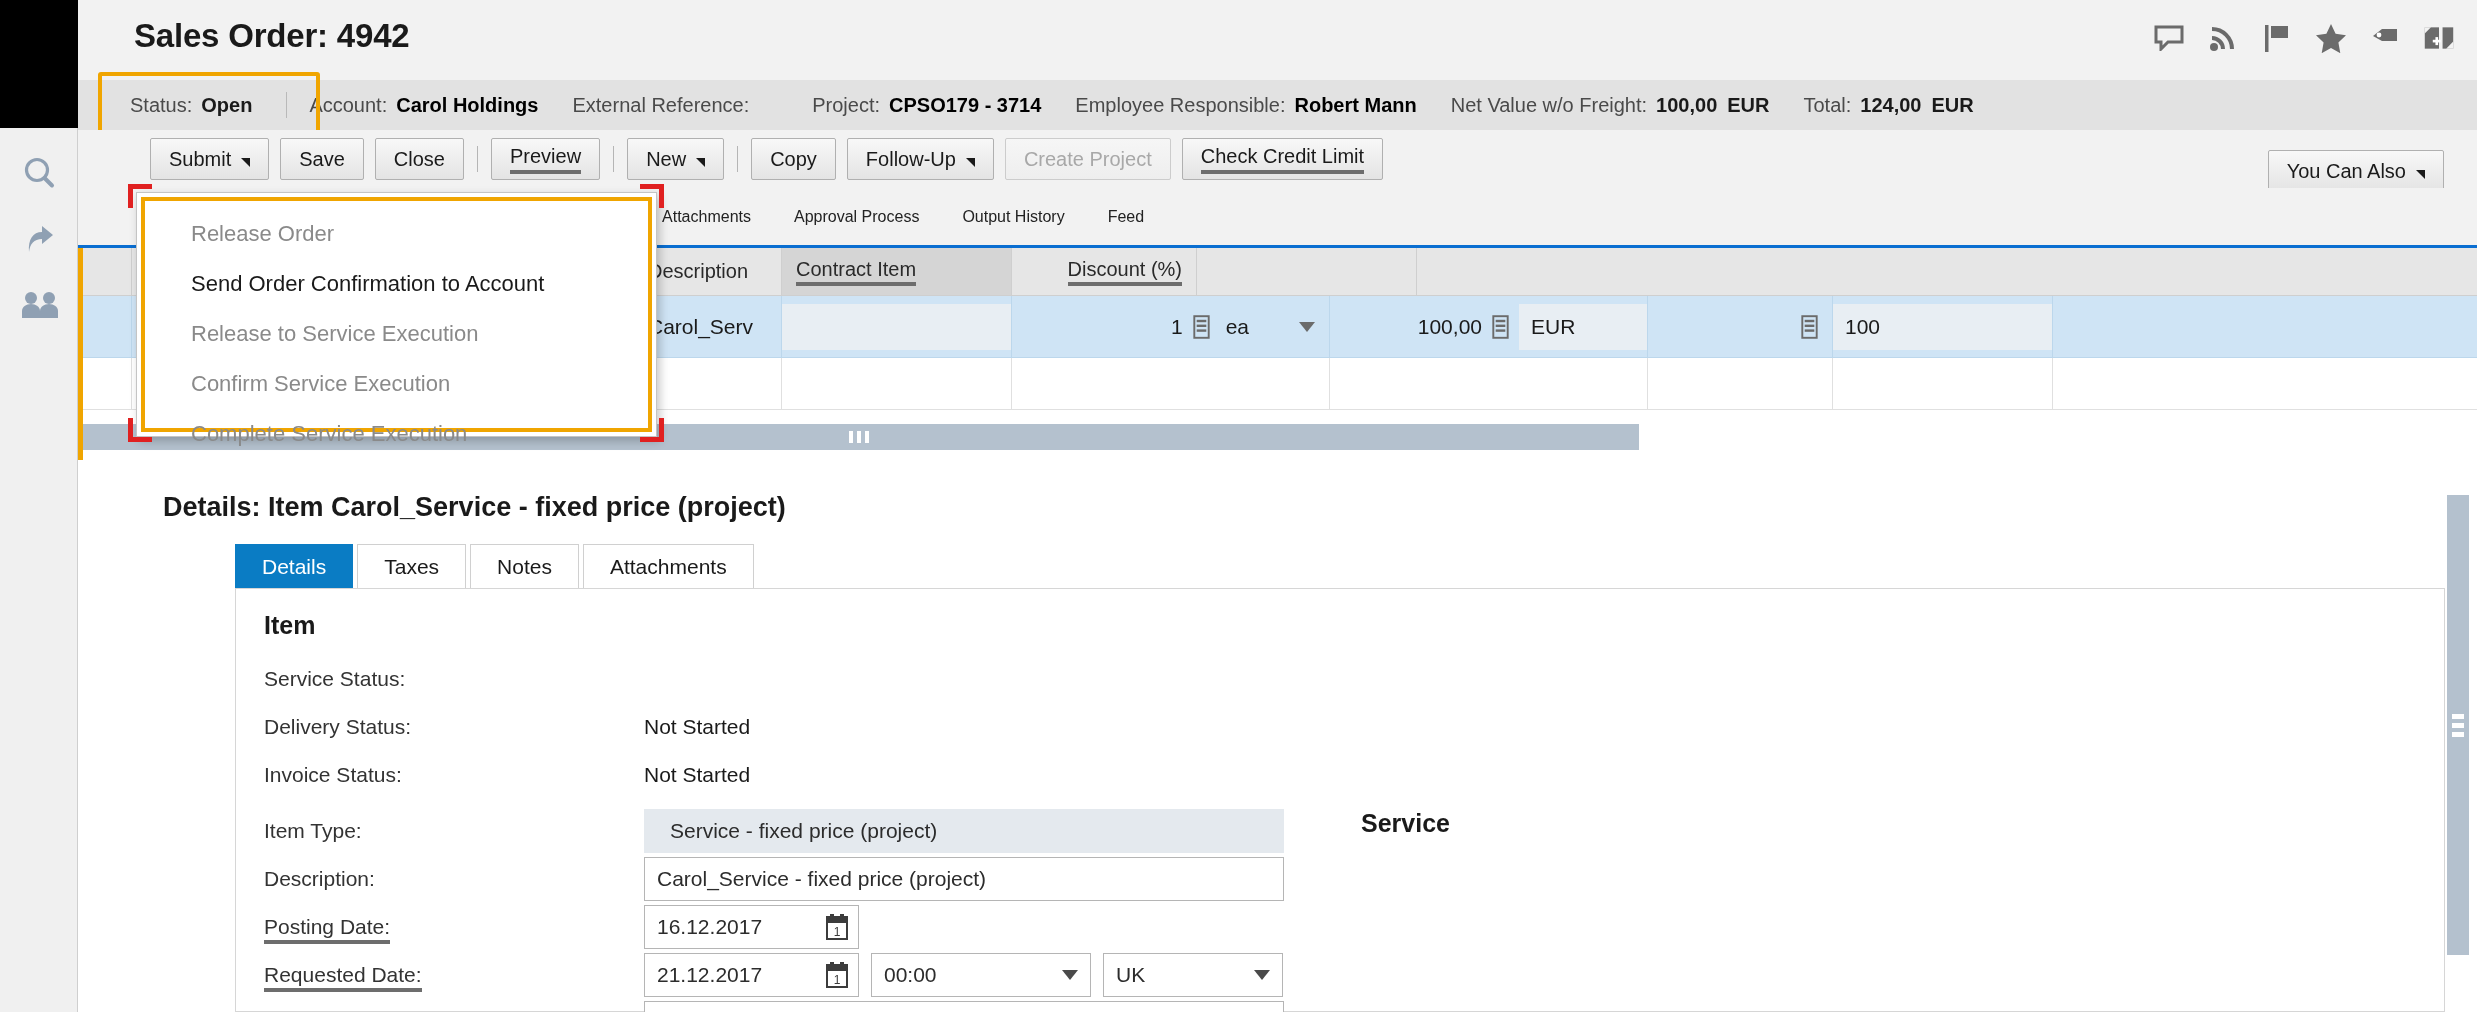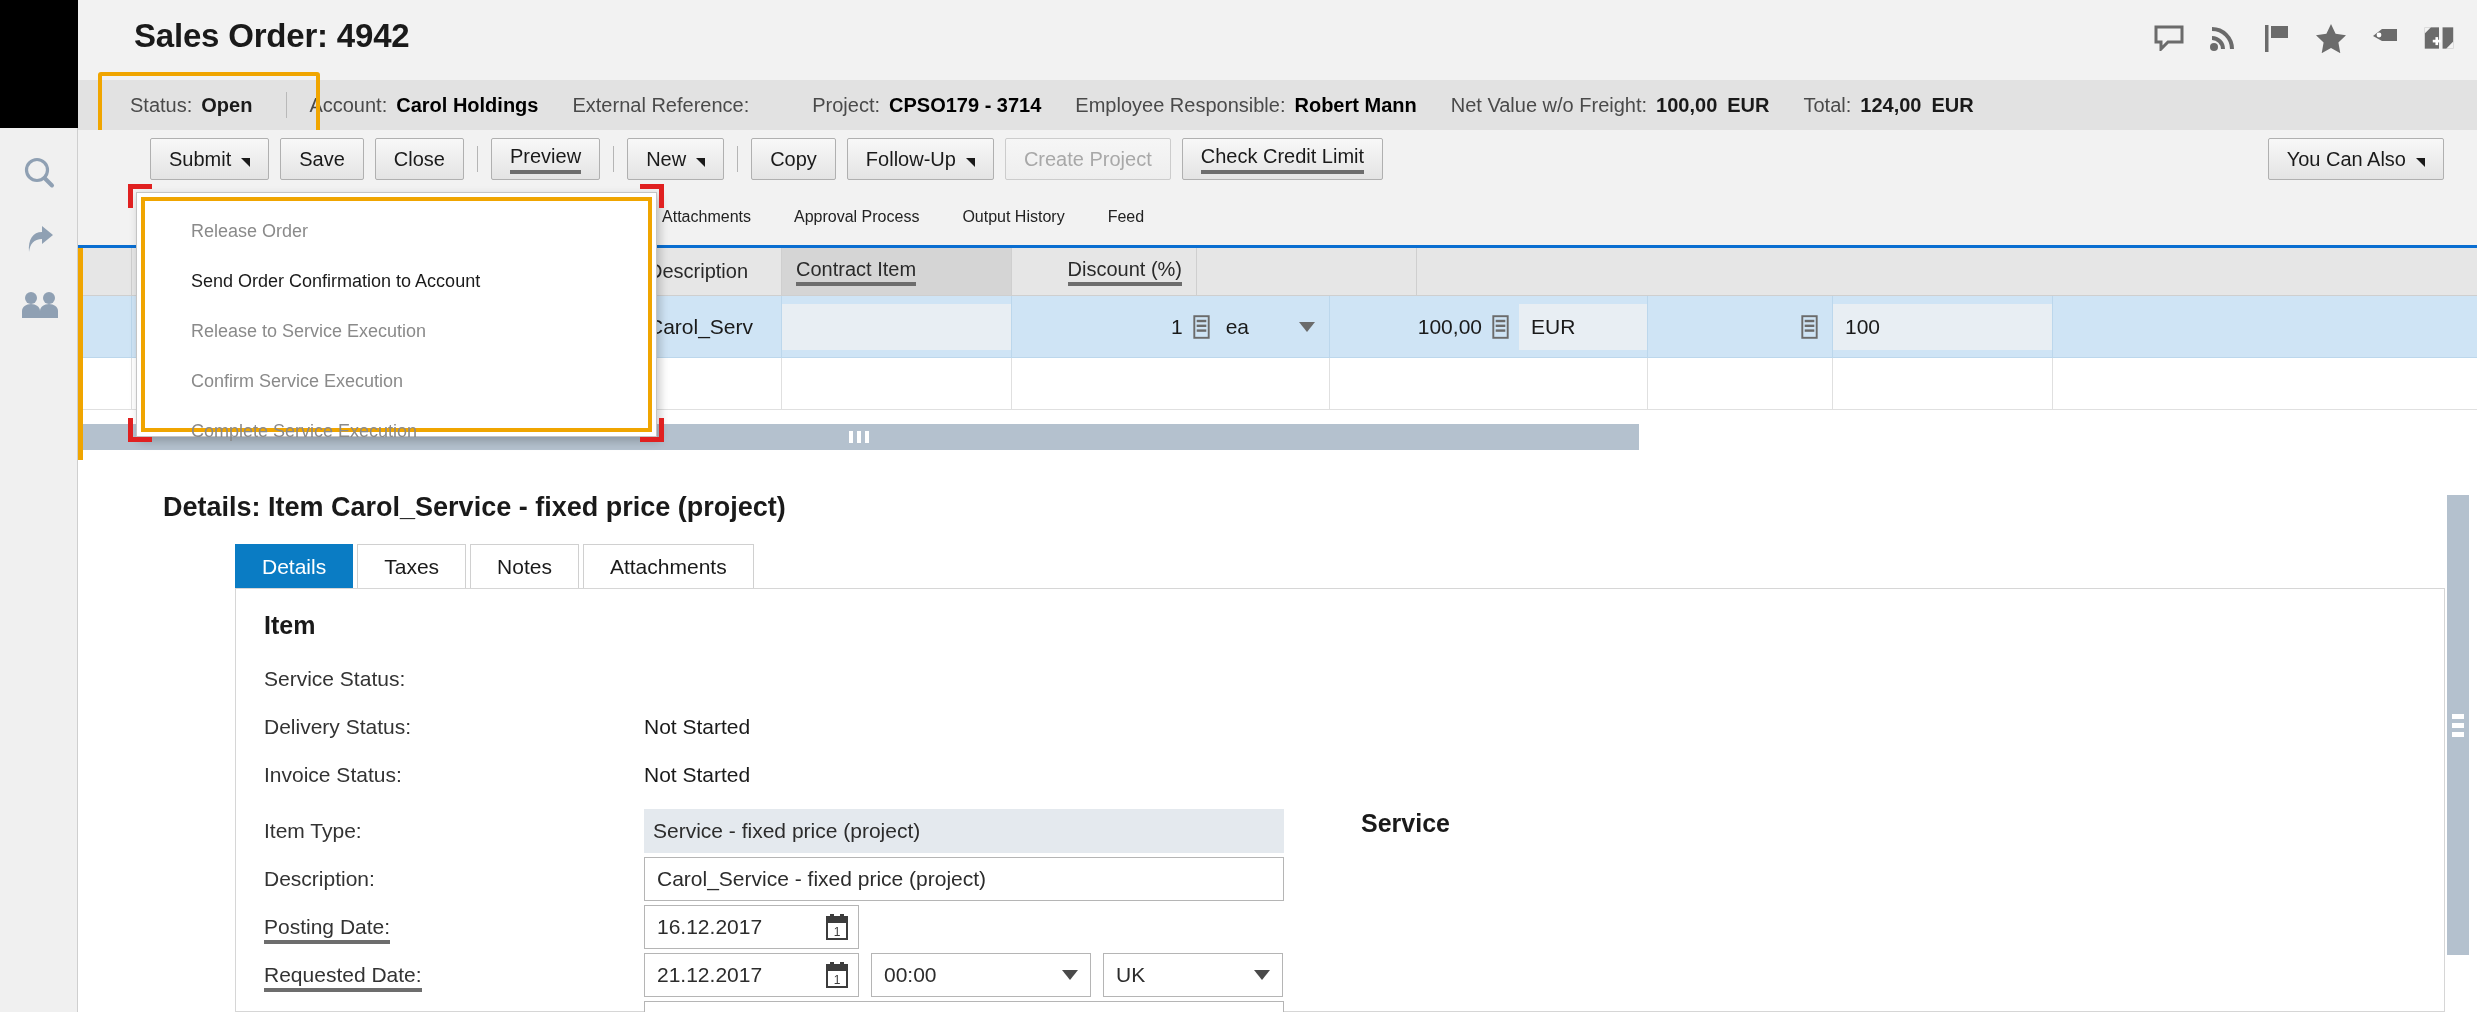--- a/index.html
+++ b/index.html
@@ -108,21 +108,21 @@
     border-left: 9px solid transparent;
     border-top: 9px solid #1a1a1a;
     margin-top: 6px;
   }
   .tb-btn .ul { border-bottom: 4px solid #6d6d6d; padding-bottom: 2px; }
   .tb-divider {
     width: 1px; height: 26px; background: #b5b5b5;
     margin: 0 13px 0 2px;
   }
   #you-can-also {
-    position: absolute; right: 22px; top: 8px;
+    position: absolute; right: 22px; top: 20px;
   }
 
   
   #tab-bar {
     position: absolute; left: 78px; top: 188px;
     width: 2399px; height: 60px;
     background: #f2f2f2;
     display: flex; align-items: center;
     padding-left: 166px;
     font-size: 16px; color: #222;
@@ -237,21 +237,21 @@
     width: 380px; color: #333;
     white-space: nowrap;
   }
   .frm-label.ul-label span { border-bottom: 4px solid #6d6d6d; padding-bottom: 2px; }
   .frm-static { color: #1a1a1a; }
   .frm-readonly {
     width: 640px; height: 44px;
     background: #e4e9ee;
     border: 1px solid #e4e9ee;
     display: flex; align-items: center;
-    padding: 0 8px;
+    padding: 0 25px;
   }
   .frm-input {
     width: 640px; height: 44px;
     background: #ffffff;
     border: 1px solid #b5b5b5;
     display: flex; align-items: center;
     padding: 0 12px;
   }
   .frm-date {
     width: 215px; height: 44px;
@@ -285,21 +285,21 @@
     box-shadow: 3px 4px 9px rgba(0,0,0,0.22);
     z-index: 50;
   }
   #submit-menu-ring {
     position: absolute; left: 4px; top: 4px; right: 4px; bottom: 4px;
     border: 4px solid #f0a500;
     pointer-events: none;
   }
   .menu-item {
     position: absolute; left: 54px;
-    font-size: 18px; color: #8a8a8a;
+    font-size: 22px; color: #8a8a8a;
     white-space: nowrap; cursor: pointer;
   }
   .menu-item.enabled { color: #1a1a1a; }
 
   
   .corner {
     position: absolute; width: 24px; height: 24px; z-index: 60;
     pointer-events: none;
   }
   .corner.tl { border-left: 5px solid #e02020; border-top: 5px solid #e02020; }

